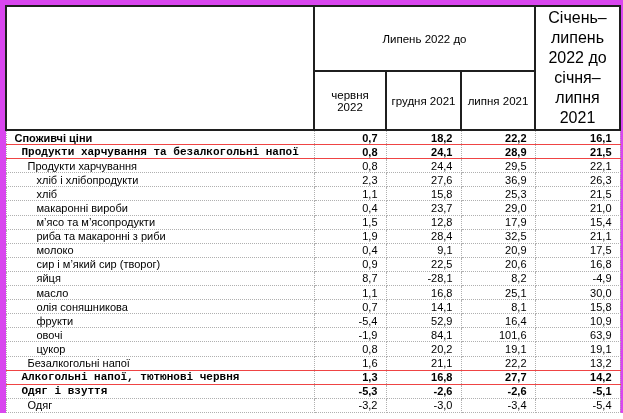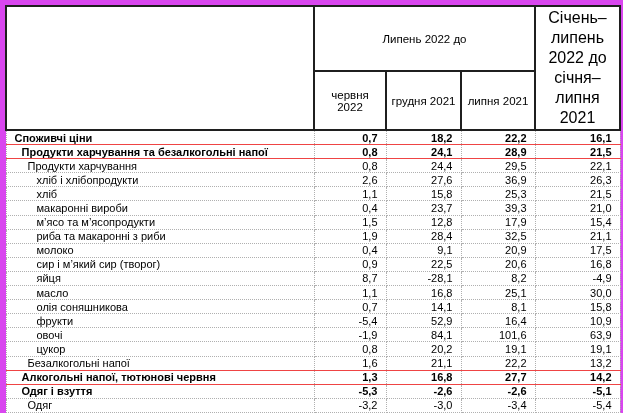--- a/index.html
+++ b/index.html
@@ -58,21 +58,21 @@
   }
   tbody td.label { text-align: left; }
   tbody td.num {
     text-align: right;
     padding-right: 8px;
     font-family: "Liberation Sans", sans-serif;
   }
   tr.bold td { font-weight: bold; }
   tr.rule td { border-bottom: 1px solid #ef4444; }
   td.label.ind0 { padding-left: 8px; }
-  td.label.ind1 { padding-left: 15px; }
+  td.label.ind1 { padding-left: 15px; font-family: Liberation Mono, monospace; }
   td.label.ind2 { padding-left: 21px; }
   td.label.ind3 { padding-left: 30px; }
 </style>
 </head>
 <body>
 
 <div class="page">
   <table class="price-table">
     <colgroup>
       <col class="c-label">
@@ -113,37 +113,37 @@
         </tr>
         <tr>
           <td class="label ind2">Продукти харчування</td>
           <td class="num">0,8</td>
           <td class="num">24,4</td>
           <td class="num">29,5</td>
           <td class="num">22,1</td>
         </tr>
         <tr>
           <td class="label ind3">хліб і хлібопродукти</td>
-          <td class="num">2,6</td>
+          <td class="num">2,3</td>
           <td class="num">27,6</td>
           <td class="num">36,9</td>
           <td class="num">26,3</td>
         </tr>
         <tr>
           <td class="label ind3">хліб</td>
           <td class="num">1,1</td>
           <td class="num">15,8</td>
           <td class="num">25,3</td>
           <td class="num">21,5</td>
         </tr>
         <tr>
           <td class="label ind3">макаронні вироби</td>
           <td class="num">0,4</td>
           <td class="num">23,7</td>
-          <td class="num">39,3</td>
+          <td class="num">29,0</td>
           <td class="num">21,0</td>
         </tr>
         <tr>
           <td class="label ind3">м’ясо та м’ясопродукти</td>
           <td class="num">1,5</td>
           <td class="num">12,8</td>
           <td class="num">17,9</td>
           <td class="num">15,4</td>
         </tr>
         <tr>

